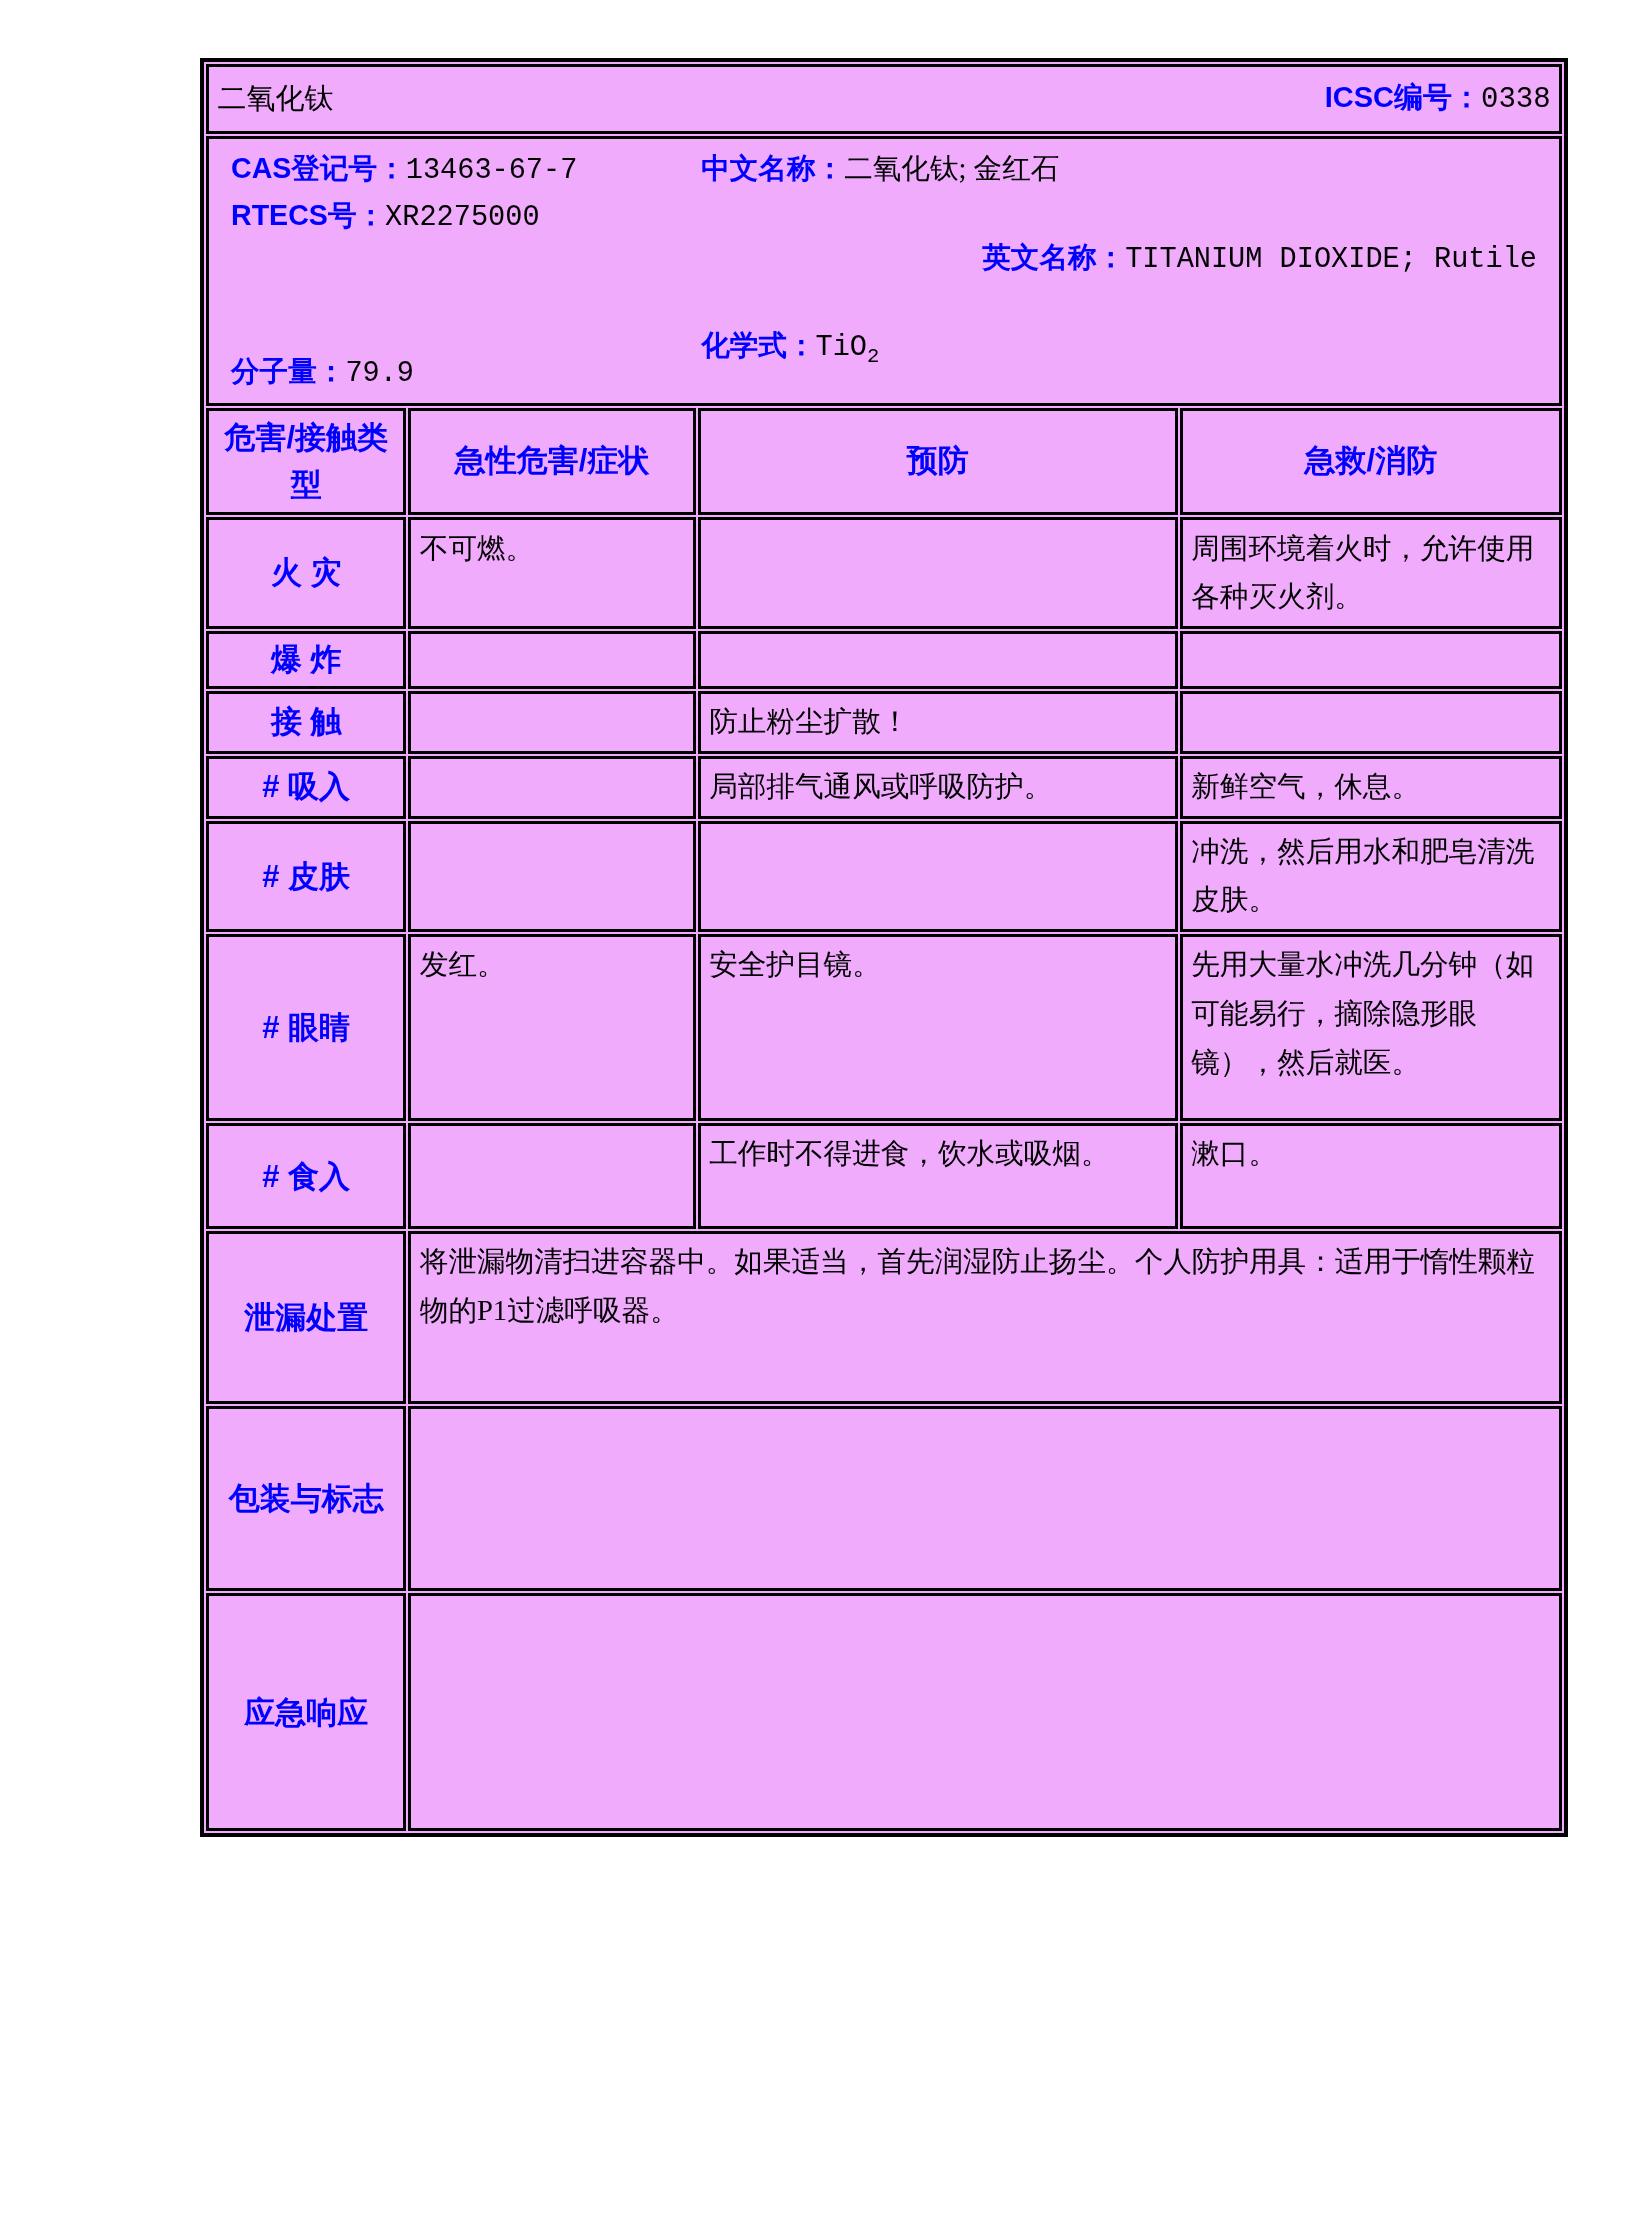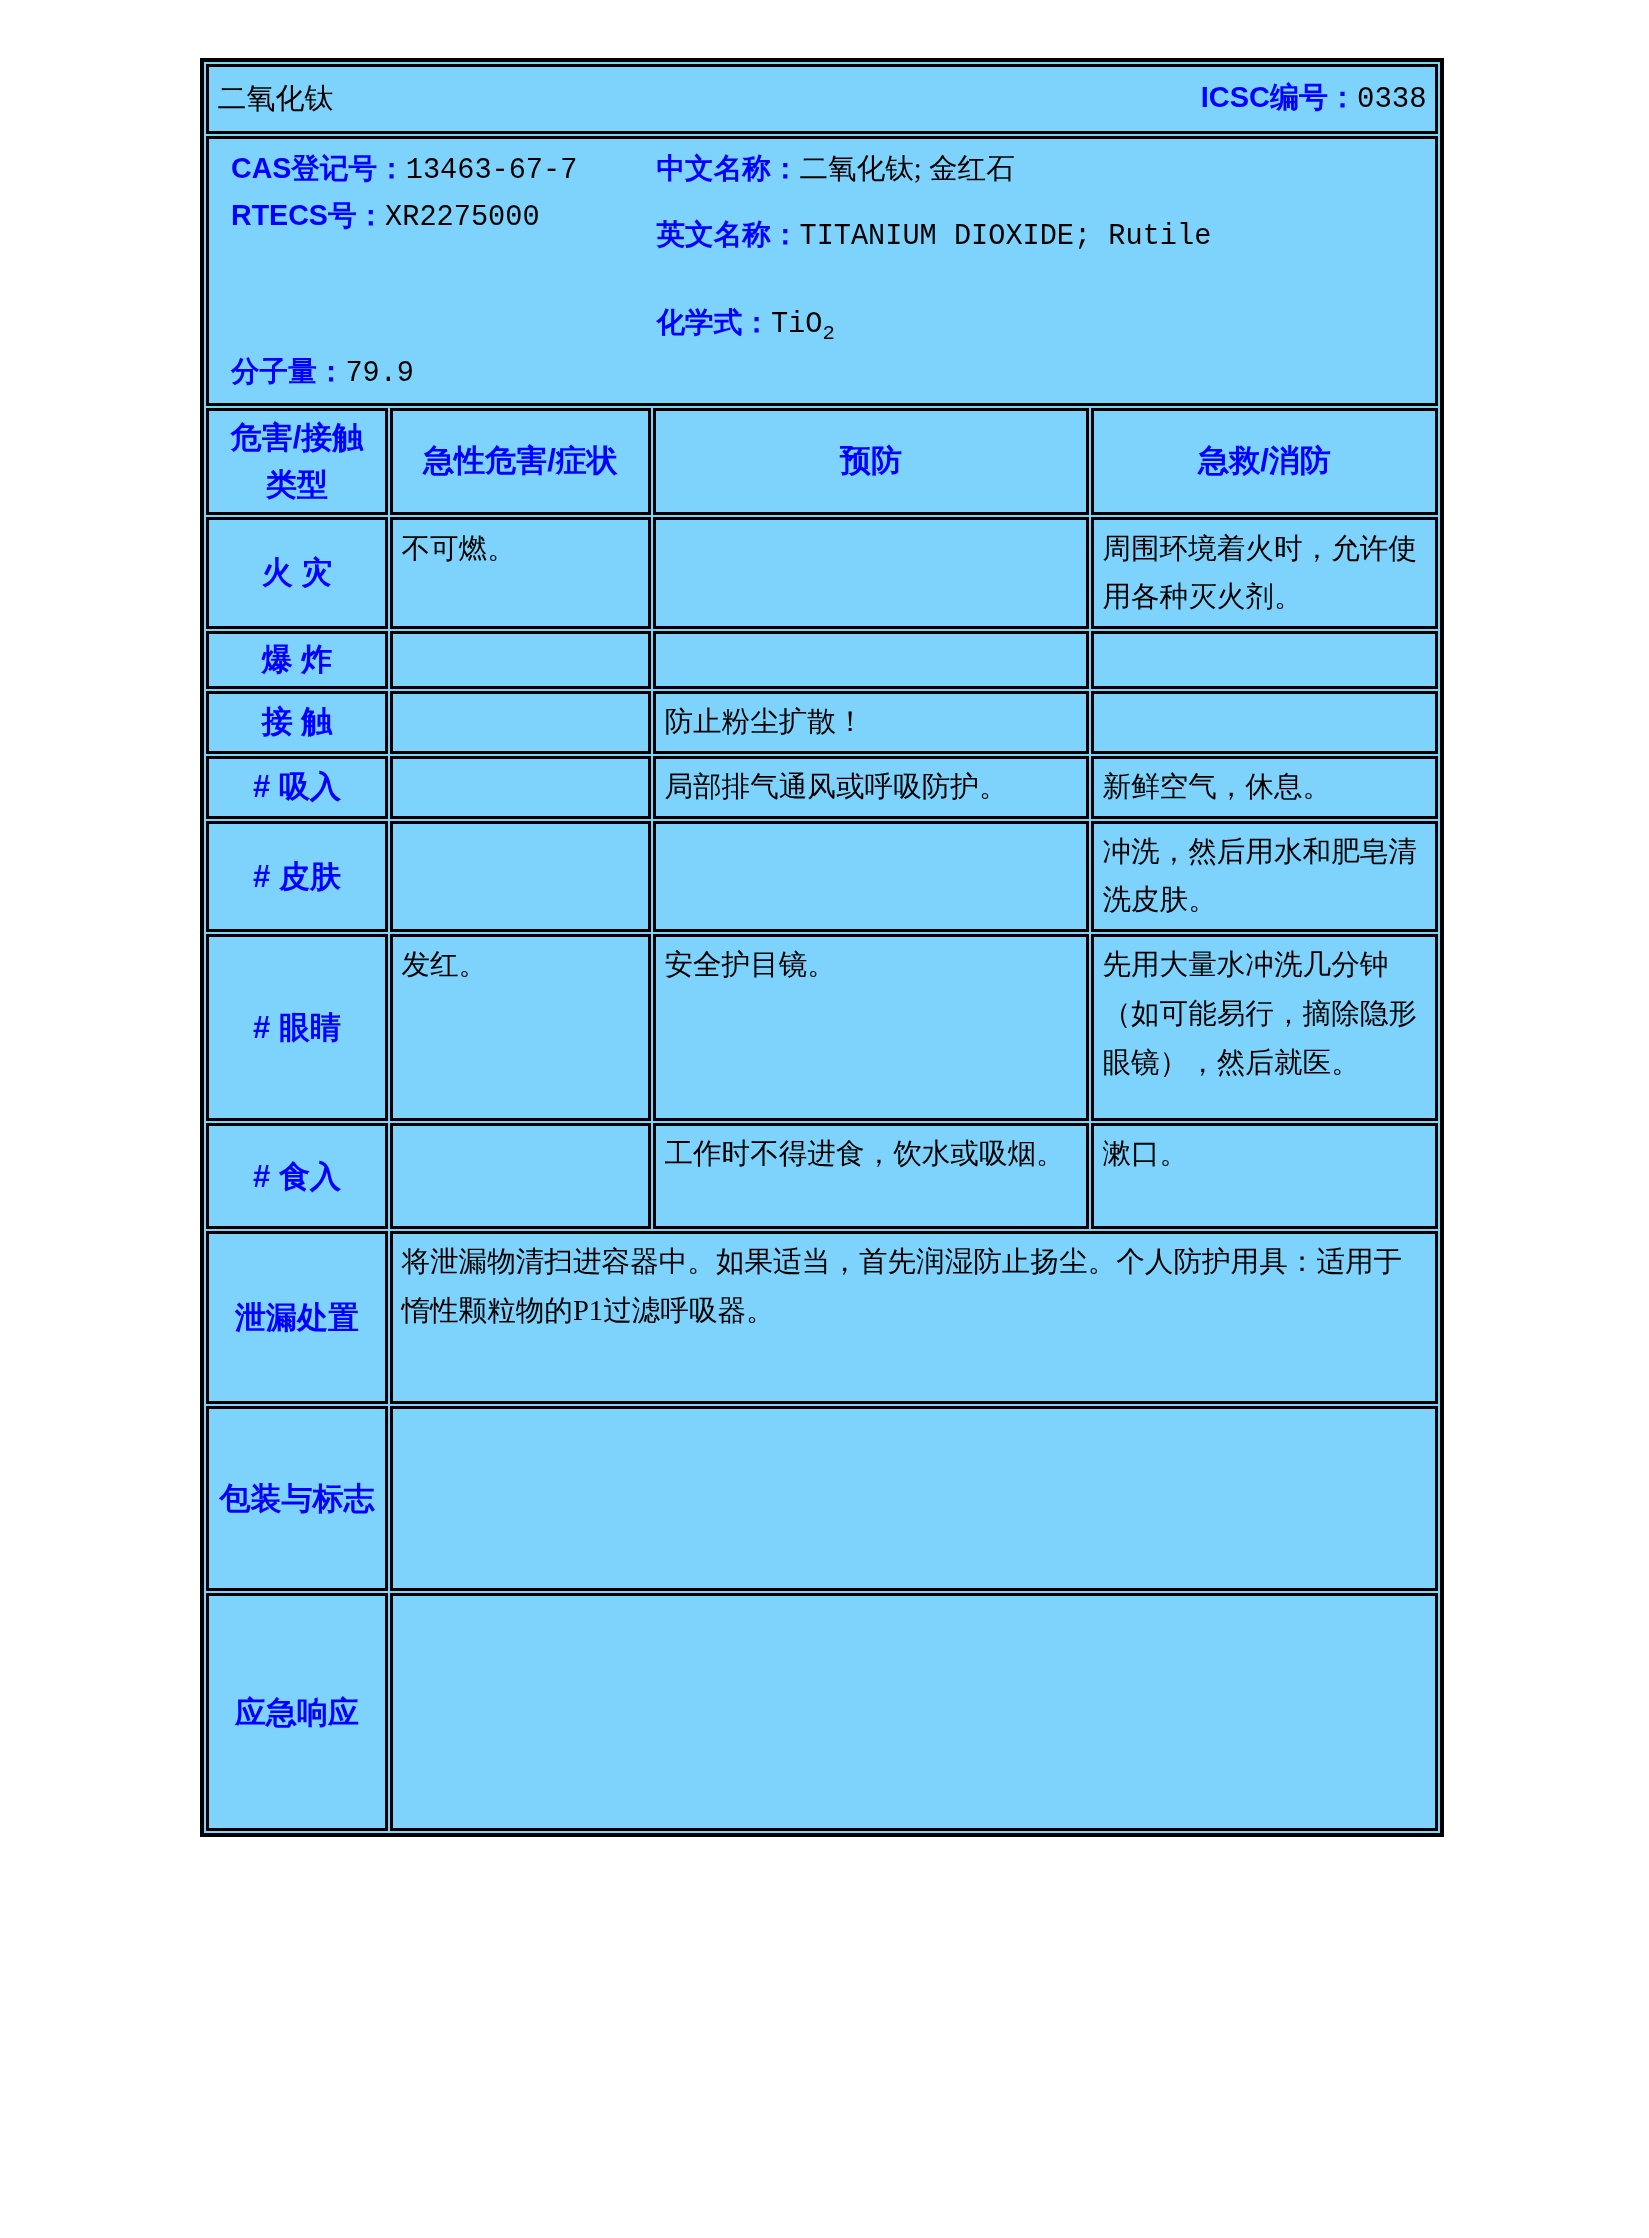--- a/index.html
+++ b/index.html
@@ -14,26 +14,26 @@
     width:1248px;margin:0 auto 0 200px;
     text-align:center;
     font-size:52px;font-weight:bold;color:#ff0000;
     letter-spacing:7px;
     font-family:"Liberation Serif","DejaVu Serif",serif;
     text-shadow:1.4px 1.4px 0 rgba(255,0,0,.35);
     line-height:1.1;
   }
   table.card{
     table-layout:fixed;
-    width:1244px;
+    width:1368px;
     margin:18px 0 0 200px;
     border-collapse:separate;
     border-spacing:2.8px;
     border:4.2px solid #000;
-    background:#7dd3fc;
+    background:#f0abfc;
   }
   td{
     border:3.5px solid #000;
     padding:4.2px 8.4px;
     vertical-align:top;
     font-size:28.6px;
     line-height:1.7;
     overflow:hidden;
     word-break:break-word;
   }
@@ -44,21 +44,21 @@
   
   td.cardhead{vertical-align:middle;font-size:29px;}
   .headflex{display:flex;justify-content:space-between;align-items:center;}
   
   td.infocell{padding:7px 22px;}
   .infoflex{display:flex;}
   .infocol-l{width:36%;}
   .infocol-r{width:64%;}
   .infoline{white-space:nowrap;font-size:28.6px;line-height:1.55;}
   .mt-mw{margin-top:108px;}
-  .mt-en{margin-top:21px;}
+  .mt-en{margin-top:44px;text-align:right;}
   .mt-fx{margin-top:40px;}
   sub{font-size:0.72em;}
   
   td.hhead{
     text-align:center;vertical-align:middle;
     color:#0000ff;font-weight:bold;
     font-family:"Liberation Sans","DejaVu Sans",sans-serif;
     font-size:31px;line-height:1.5;
   }
   

